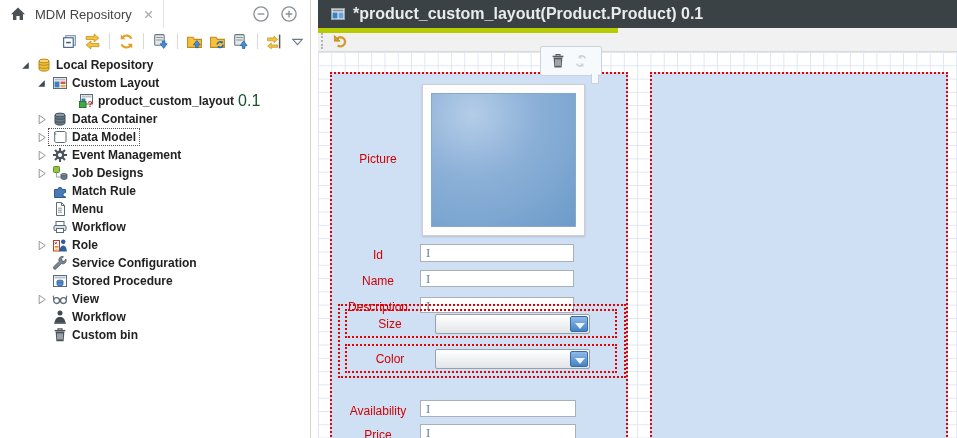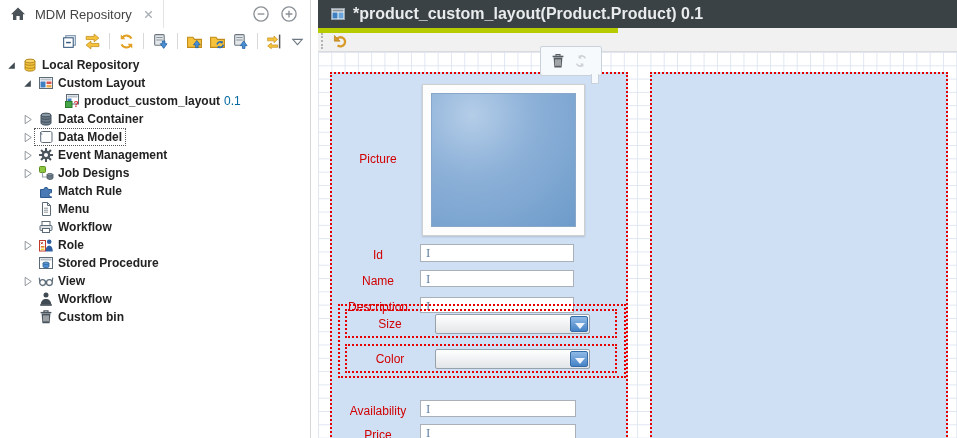--- a/index.html
+++ b/index.html
@@ -10,28 +10,28 @@
   #left-panel{position:absolute;left:0;top:0;width:311px;height:438px;background:#fff;border-right:1px solid #d6d6d6;}
   #lp-header{position:absolute;left:0;top:0;right:0;height:28px;background:#fff;}
   .lp-tab{position:absolute;left:0;top:0;height:28px;display:flex;align-items:center;padding:0 8px 0 10px;background:#fff;border-right:1px solid #e4e4e4;}
   .lp-tab .ttl{font-size:13px;color:#444;margin:0 10px 0 9px;white-space:nowrap;}
   .winbtns{position:absolute;right:12px;top:5px;display:flex;gap:10px;}
   .winbtn{width:18px;height:18px;display:inline-block;cursor:pointer;}
   #lp-toolbar{position:absolute;left:0;top:28px;right:4px;height:26px;display:flex;justify-content:flex-end;align-items:center;gap:6px;background:#fff;}
   .tbico{width:17px;height:17px;display:inline-block;cursor:pointer;}
   .tbsep{width:1px;height:16px;background:#d9d9d9;margin:0 2px;}
   #tree{position:absolute;left:0;top:56px;right:0;bottom:0;overflow:hidden;}
-  .trow{position:relative;height:18px;display:flex;align-items:center;cursor:pointer;}
+  .trow{position:relative;height:18px;display:flex;align-items:center;cursor:pointer;margin-left:14px;}
   .trow .spacer{display:inline-block;height:1px;}
   .trow .arrow{width:15px;height:15px;flex:0 0 15px;}
   .trow .ticon{width:16px;height:16px;flex:0 0 16px;margin-right:4px;}
   .rowinner{display:flex;align-items:center;padding:0 3px;height:16px;}
   .rowinner.focused{outline:1px dotted #555;}
   .tlabel{font-size:12px;font-weight:700;color:#222;white-space:nowrap;line-height:16px;}
-  .tversion{font-size:12px;font-weight:400;color:#0369a1;margin-left:4px;}
+  .tversion{font-size:16px;font-weight:400;color:#14532d;margin-left:4px;}
   svg{display:block;width:100%;height:100%;}
 
   
   #editor{position:absolute;left:318px;top:0;width:639px;height:438px;overflow:hidden;}
   #etabbar{position:absolute;left:0;top:0;right:0;height:28px;background:#3b4245;}
   #etab{position:absolute;left:0;top:0;width:300px;height:28px;display:flex;align-items:center;padding:0 8px 0 12px;cursor:pointer;}
   #etab .eticon{width:16px;height:16px;flex:0 0 16px;margin-right:7px;}
   #etab .etitle{font-size:16px;color:#e9ebec;white-space:nowrap;font-weight:700;}
   #etab .eclose{width:14px;height:14px;margin-left:9px;}
   #greenbar{position:absolute;left:0;top:28px;width:300px;height:5px;background:#b6cc00;z-index:3;}
@@ -363,20 +363,32 @@
             </span>
             <span class="tlabel">Role</span>
           </span>
         </div>
         <div class="trow">
           <span class="spacer" style="width: 20px;"></span>
           <span class="arrow"></span>
           <span class="rowinner">
             <span class="ticon">
               <svg viewBox="0 0 16 16">
+                <path d="M13.9 4.1a3.5 3.5 0 0 1-4.6 4.5l-5.2 5.2a1.55 1.55 0 0 1-2.2-2.2L7.1 6.4a3.5 3.5 0 0 1 4.4-4.7L9.4 3.8l.8 2 2 .8z" fill="#7b8794" stroke="#4a545c" stroke-width=".8"></path>
+              </svg>
+            </span>
+            <span class="tlabel">Service Configuration</span>
+          </span>
+        </div>
+        <div class="trow">
+          <span class="spacer" style="width: 20px;"></span>
+          <span class="arrow"></span>
+          <span class="rowinner">
+            <span class="ticon">
+              <svg viewBox="0 0 16 16">
                 <rect x="1.5" y="2.5" width="13" height="11" fill="#fff" stroke="#5c6b78"></rect>
                 <rect x="2.5" y="3.5" width="11" height="2" fill="#b9c2c9"></rect>
                 <path d="M5 8.2v3.2c0 .8 1.3 1.3 3 1.3s3-.5 3-1.3V8.2z" fill="#4a8fd4" stroke="#2d5a8e" stroke-width=".8"></path>
                 <ellipse cx="8" cy="8.2" rx="3" ry="1.1" fill="#6fa8de" stroke="#2d5a8e" stroke-width=".8"></ellipse>
               </svg>
             </span>
             <span class="tlabel">Stored Procedure</span>
           </span>
         </div>
         <div class="trow">

